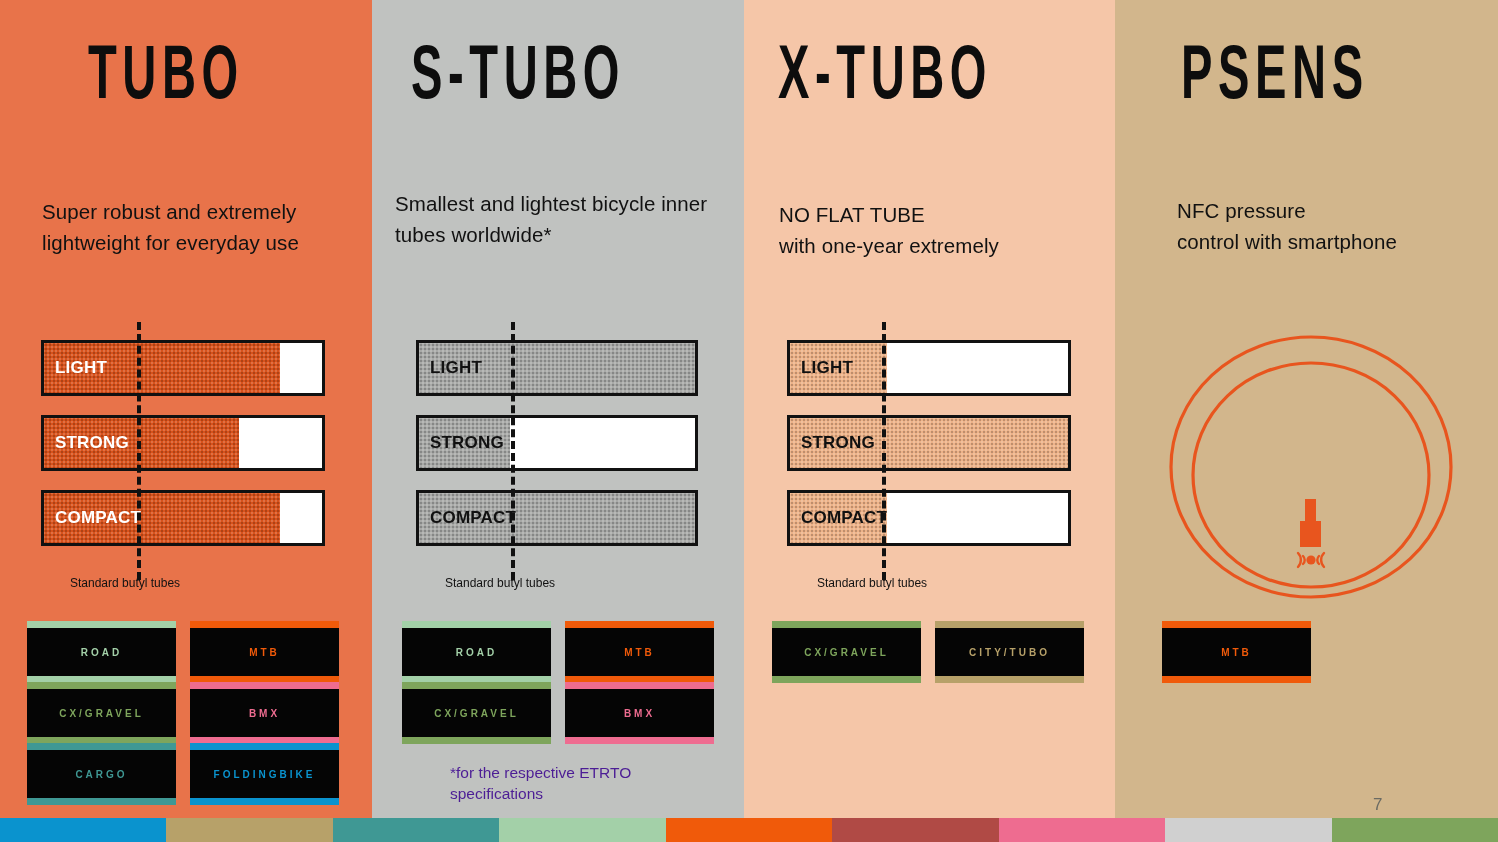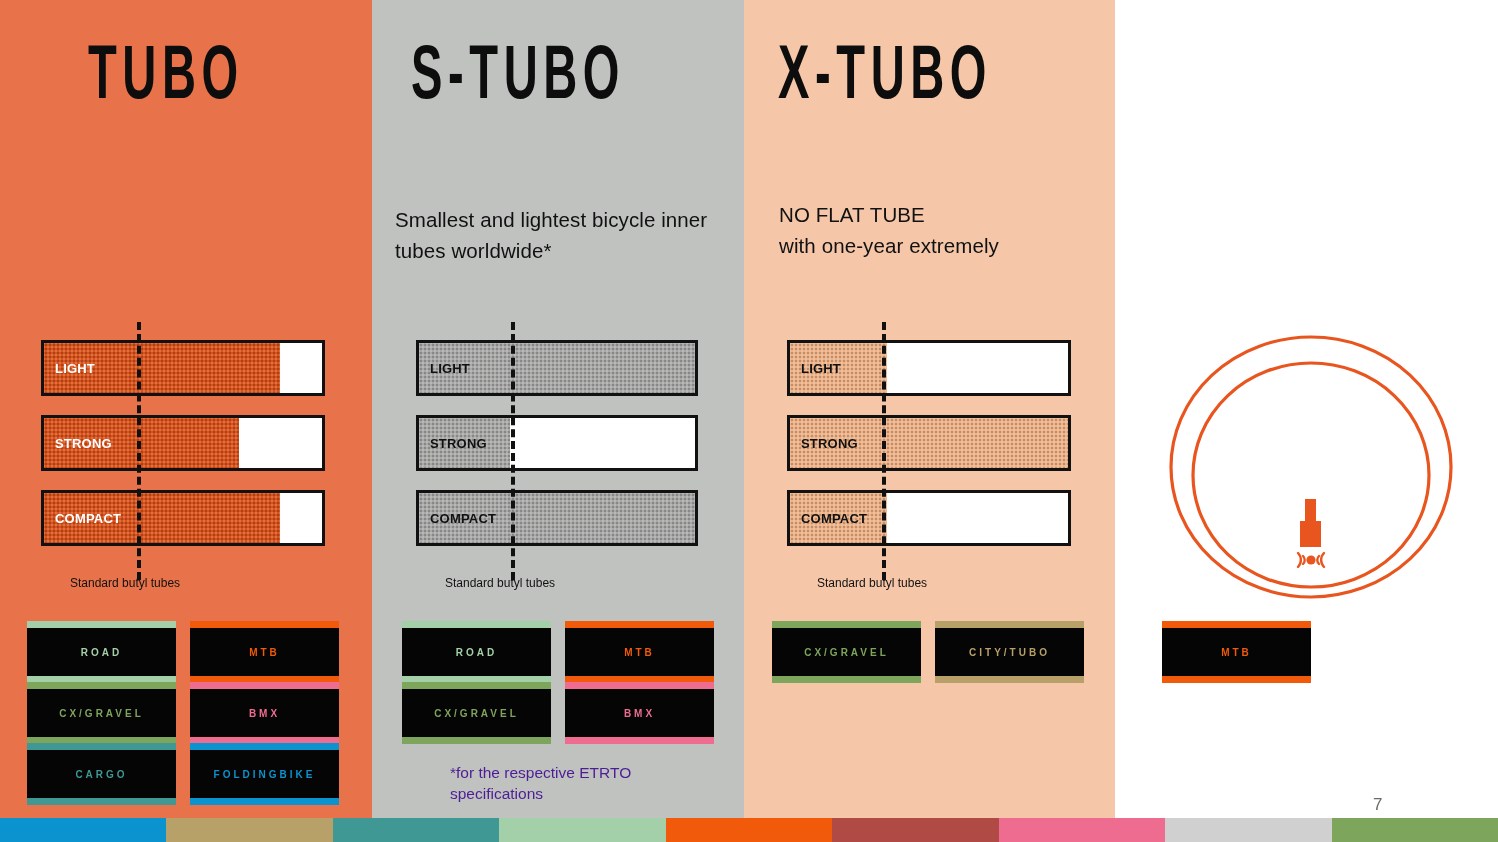--- a/index.html
+++ b/index.html
@@ -56,21 +56,21 @@
   .tex {
     position: absolute; inset: 0;
     background-image:
       radial-gradient(rgba(0,0,0,0.20) 0.9px, transparent 1.1px),
       radial-gradient(rgba(255,255,255,0.18) 0.9px, transparent 1.1px);
     background-size: 4px 4px, 4px 4px;
     background-position: 0 0, 2px 2px;
   }
   .bar-label {
     position: absolute; left: 11px; top: 50%; transform: translateY(-50%);
-    font-size: 13px; font-weight: 700; letter-spacing: 0.2px; z-index: 3;
+    font-size: 17px; font-weight: 700; letter-spacing: 0.2px; z-index: 3;
     white-space: nowrap;
   }
   .lbl-white { color: #ffffff; }
   .lbl-dark  { color: #111111; }
 
   
   .dashline {
     position: absolute; width: 0; border-left: 4px dashed #111;
     z-index: 6; pointer-events: none;
   }
@@ -126,35 +126,43 @@
 </style>
 </head>
 <body>
 
 <div class="slide">
 
   <div class="columns">
 
     <div class="col col-tubo">
       <div class="title t-tubo">TUBO</div>
+      <div class="subtitle sub-tubo">Super robust and extremely lightweight for everyday use</div>
     </div>
 
     <div class="col col-stubo">
       <div class="title t-stubo" style="left:39px">S-TUBO</div>
-      <div class="subtitle" style="left:23px;top:204px;width:330px">Smallest and lightest bicycle inner tubes worldwide*</div>
+      <div class="subtitle" style="left:23px;top:188px;width:330px">Smallest and lightest bicycle inner tubes worldwide*</div>
     </div>
 
     <div class="col col-xtubo">
       <div class="title t-xtubo" style="left:34px">X-TUBO</div>
       <div class="subtitle" style="left:35px;top:199px;width:320px">
         <div>NO FLAT TUBE</div>
         <div>with one-year extremely</div>
       </div>
     </div>
 
+    <div class="col col-psens">
+      <div class="title t-psens" style="left:66px">PSENS</div>
+      <div class="subtitle" style="left:62px;top:195px;width:340px">
+        <div>NFC pressure</div>
+        <div>control with smartphone</div>
+      </div>
+    </div>
 
   </div>
 
   <div class="bars bars-tubo">
       <div class="bar">
         <div class="bar-fill" style="width: 85%; background: rgb(216, 82, 28);">
           <div class="tex"></div>
         </div>
         <div class="bar-label lbl-white">LIGHT</div>
       </div>

